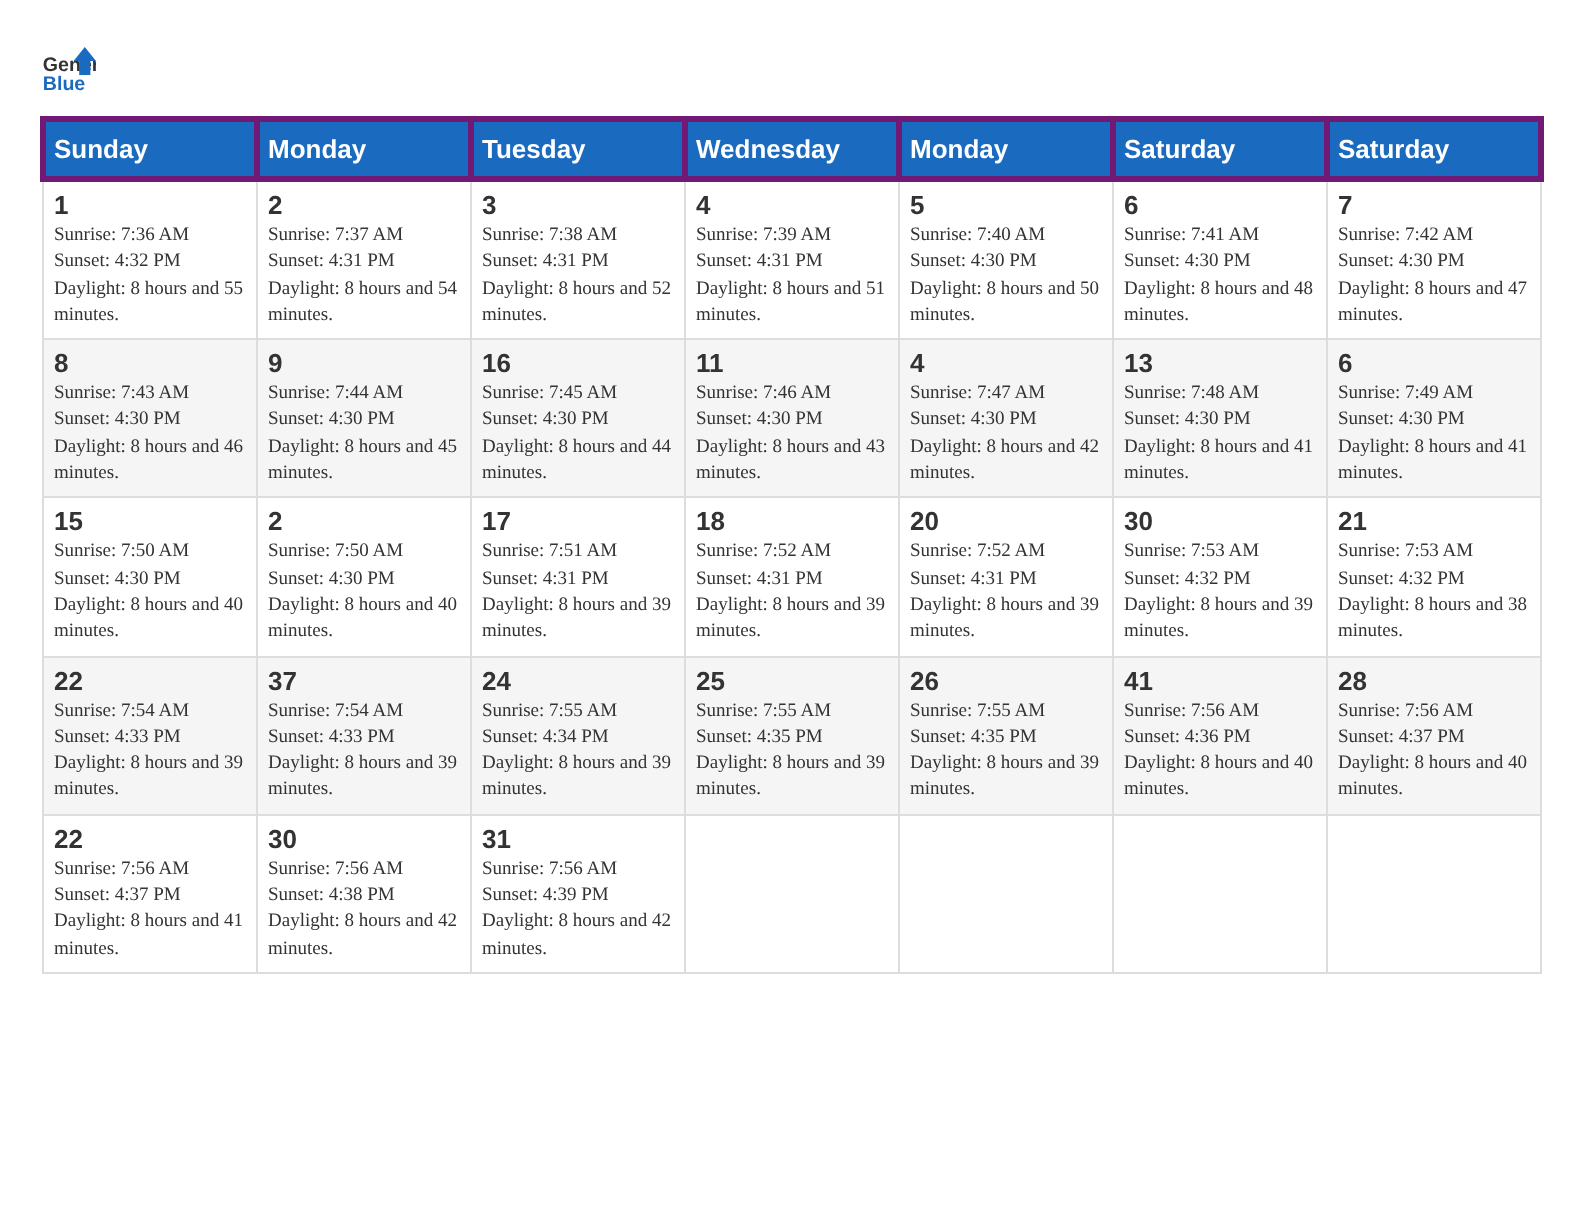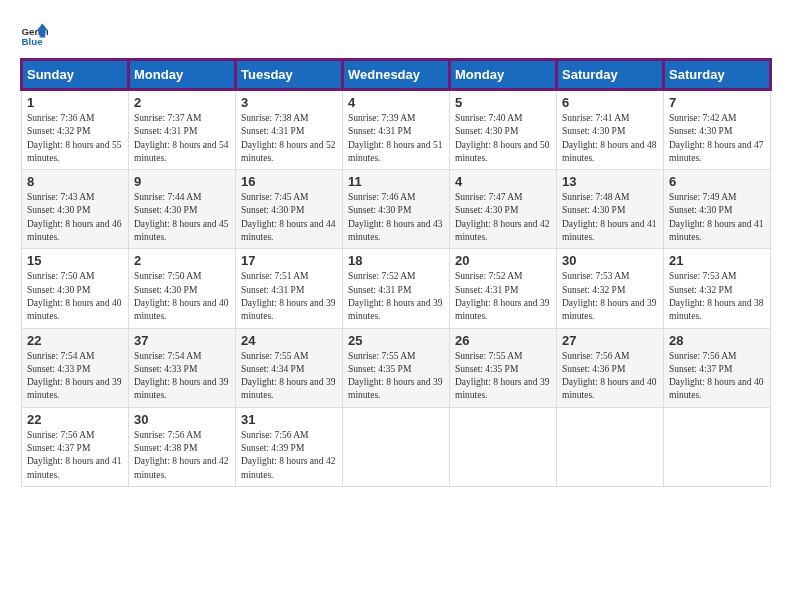--- a/index.html
+++ b/index.html
@@ -318,21 +318,21 @@
       </td>
         <td>
         <span class="day-number">26</span>
         <div class="day-info">
           Sunrise: 7:55 AM<br>
           Sunset: 4:35 PM<br>
           Daylight: 8 hours and 39 minutes.
         </div>
       </td>
         <td>
-        <span class="day-number">27</span>
+        <span class="day-number">41</span>
         <div class="day-info">
           Sunrise: 7:56 AM<br>
           Sunset: 4:36 PM<br>
           Daylight: 8 hours and 40 minutes.
         </div>
       </td>
         <td>
         <span class="day-number">28</span>
         <div class="day-info">
           Sunrise: 7:56 AM<br>

